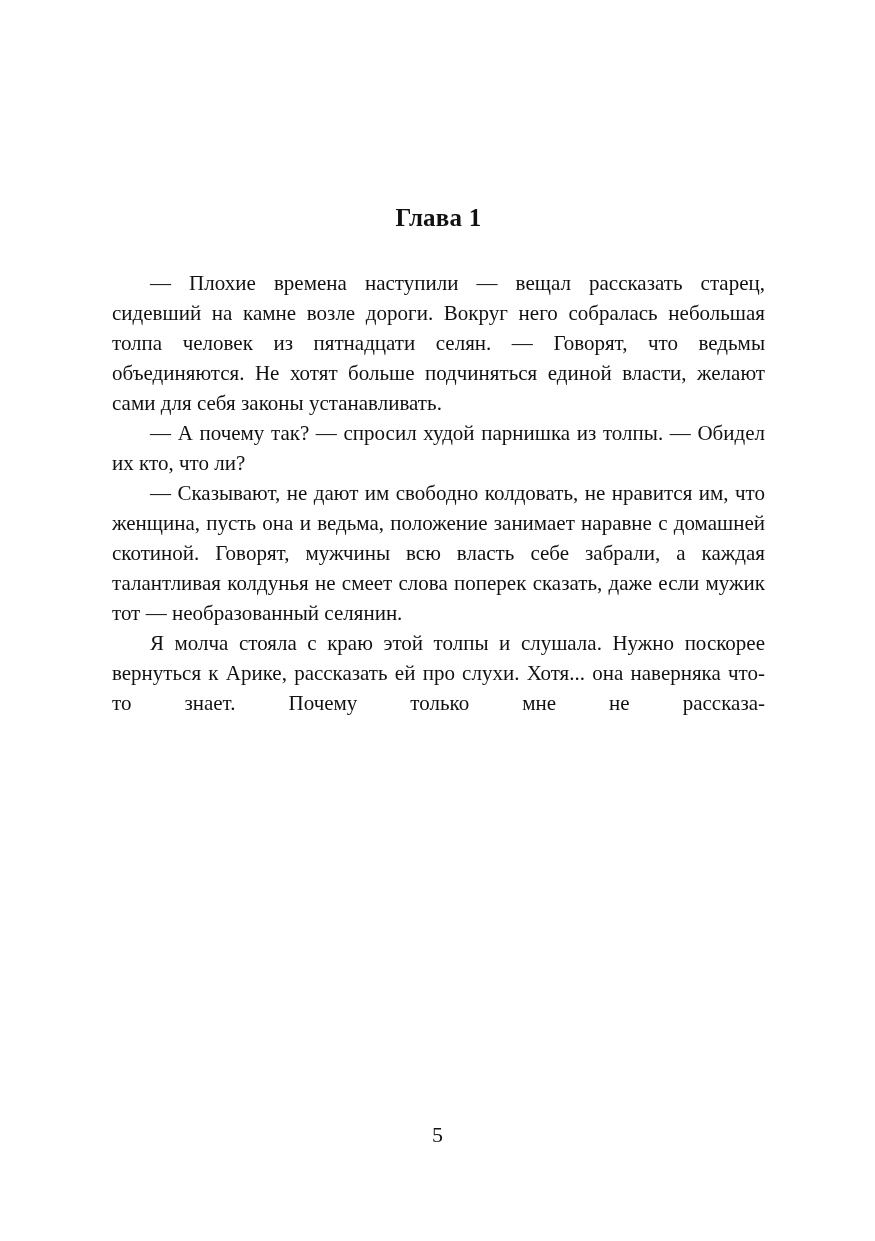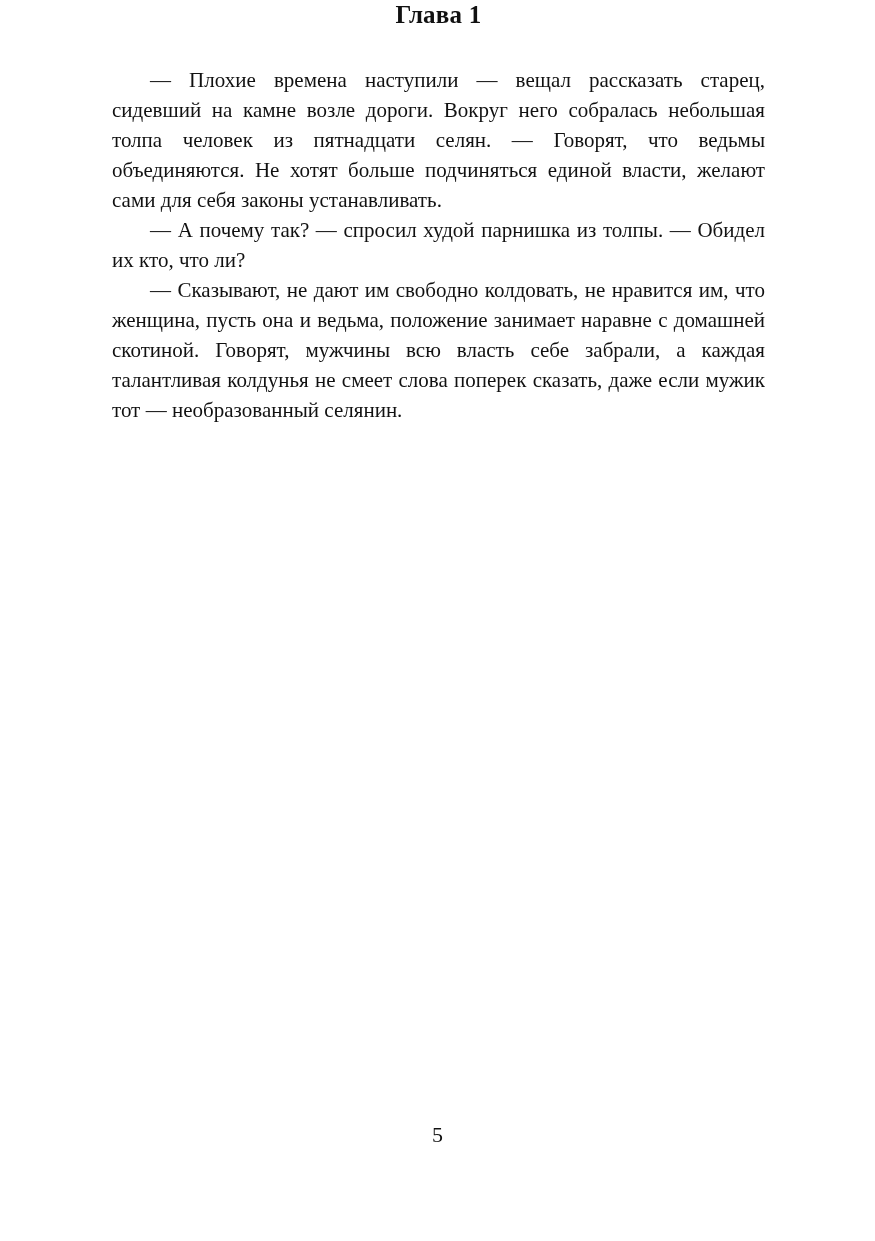--- a/index.html
+++ b/index.html
@@ -24,20 +24,21 @@
   }
   .content {
     position: absolute;
     left: 112px;
     top: 0;
     width: 653px;
   }
   .chapter-heading {
     text-align: center;
     margin: 0;
+    padding-top: 203px;
     font-weight: bold;
     line-height: 1.18;
     font-family: Liberation Serif, serif;
   }
   .chapter-heading .chapter-label {
     display: block;
     font-size: 25px;
     letter-spacing: 0.2px;
   }
   .chapter-heading .chapter-title {
@@ -81,19 +82,20 @@
   <div class="content">
 
     <div class="chapter-heading">
       <span class="chapter-label">Глава 1</span>
     </div>
 
     <div class="body-text">
       <p>— Плохие времена наступили — вещал рассказать старец, сидевший на камне возле дороги. Вокруг него собралась небольшая толпа человек из пятнадцати селян. — Говорят, что ведьмы объединяются. Не хотят больше подчиняться единой власти, желают сами для себя законы устанавливать.</p>
       <p>— А почему так? — спросил худой парнишка из толпы. — Обидел их кто, что ли?</p>
       <p>— Сказывают, не дают им свободно колдовать, не нравится им, что женщина, пусть она и ведьма, положение занимает наравне с домашней скотиной. Говорят, мужчины всю власть себе забрали, а каждая талантливая колдунья не смеет слова поперек сказать, даже если мужик тот — необразованный селянин.</p>
+      <p class="last-line-flush">Я молча стояла с краю этой толпы и слушала. Нужно поскорее вернуться к Арике, рассказать ей про слухи. Хотя... она наверняка что-то знает. Почему только мне не рассказа-</p>
     </div>
 
   </div>
 
   <div class="page-number">5</div>
 
 </div>
 
 </body></html>

